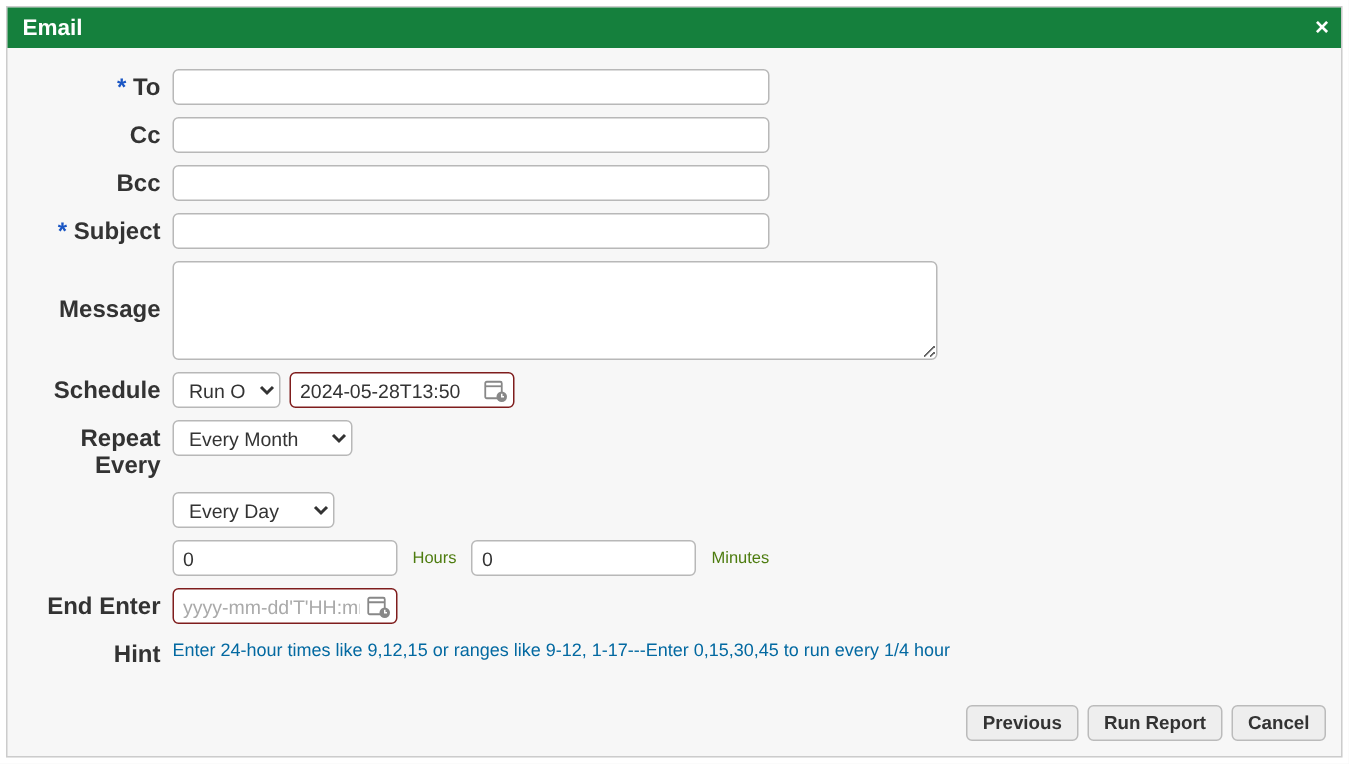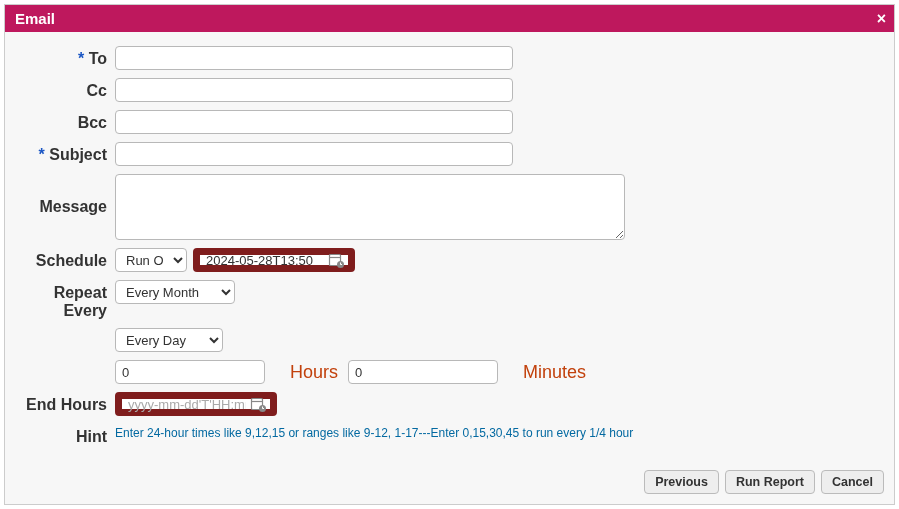--- a/index.html
+++ b/index.html
@@ -9,21 +9,21 @@
     font-size: 13px;
     background: #fff;
     color: #333;
   }
   .dialog {
     width: 891px;
     border: 1px solid #ccc;
     background: #f7f7f7;
   }
   .titlebar {
-    background: #be185d;
+    background: #15803d;
     color: #fff;
     height: 27px;
     display: flex;
     align-items: center;
     justify-content: space-between;
     padding: 0 8px 0 10px;
     font-size: 15px;
     font-weight: bold;
   }
   .titlebar .close {
@@ -59,35 +59,35 @@
     border: 1px solid #b8b8b8;
     border-radius: 4px;
     background: #fff;
     color: #333;
   }
   .wide-input { width: 398px; height: 24px; }
   textarea.msg { width: 510px; height: 66px; resize: both; }
   select { height: 24px; }
   .date-wrap {
     display: inline-flex; align-items: center;
-    border: 7px solid #7f1d1d; border-radius: 4px;
+    border: 1px solid #7f1d1d; border-radius: 4px;
     background: #fff; padding: 0 4px 0 0; height: 24px;
   }
   .date-wrap input {
     border: none; background: transparent; height: 22px;
     padding: 0 4px 0 6px; width: 122px;
   }
   .date-wrap input::placeholder { color: #aaa; }
   .date-wrap .cal-icon {
     width: 16px; height: 16px; cursor: pointer;
     position: relative;
   }
   .date-wrap .cal-icon svg { display:block; }
   .num-input { width: 150px; height: 24px; }
-  .inline-label { font-size: 18px; color: #c2410c; padding: 0 4px; margin-left: 15px; }
+  .inline-label { font-size: 11px; color: #4d7c0f; padding: 0 4px; }
   .hint-text { color: #0369a1; font-size: 12px; padding-top: 2px; }
   .button-bar {
     display: flex; justify-content: flex-end;
     gap: 6px; margin-top: 24px;
   }
   .btn {
     background: #eee;
     border: 1px solid #bbb;
     border-radius: 4px;
     padding: 4px 10px;
@@ -202,21 +202,21 @@
       <div class="ctrl-col">
         <input type="text" class="num-input" value="0" style="">
         <span class="inline-label">Hours</span>
         <input type="text" class="num-input" value="0" style="">
         <span class="inline-label">Minutes</span>
       </div>
     </div>
 
     <div class="row">
       <div class="label-col">
-        <span>End Hours</span>
+        <span>End Enter</span>
       </div>
       <div class="ctrl-col">
         <span class="date-wrap">
           <input type="text" style="width: 128px;" placeholder="yyyy-mm-dd'T'HH:mm">
           <span class="cal-icon">
             <svg width="16" height="16" viewBox="0 0 16 16">
                 <rect x="1.5" y="2.5" width="11" height="11" rx="1" fill="none" stroke="#888" stroke-width="1.2"></rect>
                 <line x1="1.5" y1="5.5" x2="12.5" y2="5.5" stroke="#888" stroke-width="1.2"></line>
                 <circle cx="12.5" cy="12.5" r="3.5" fill="#888"></circle>
                 <path d="M12.5 10.5 v2 h1.5" stroke="#fff" stroke-width="1" fill="none"></path>

